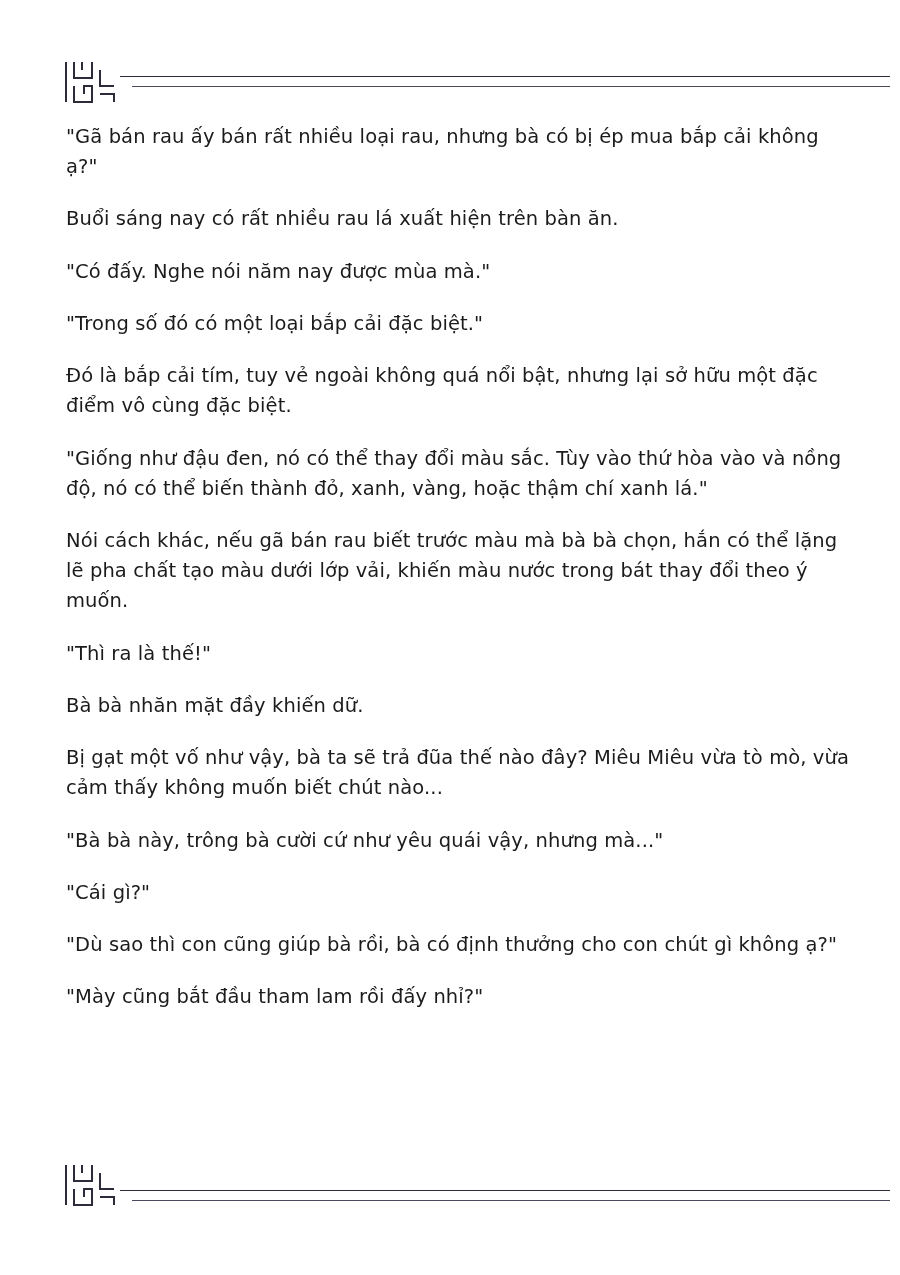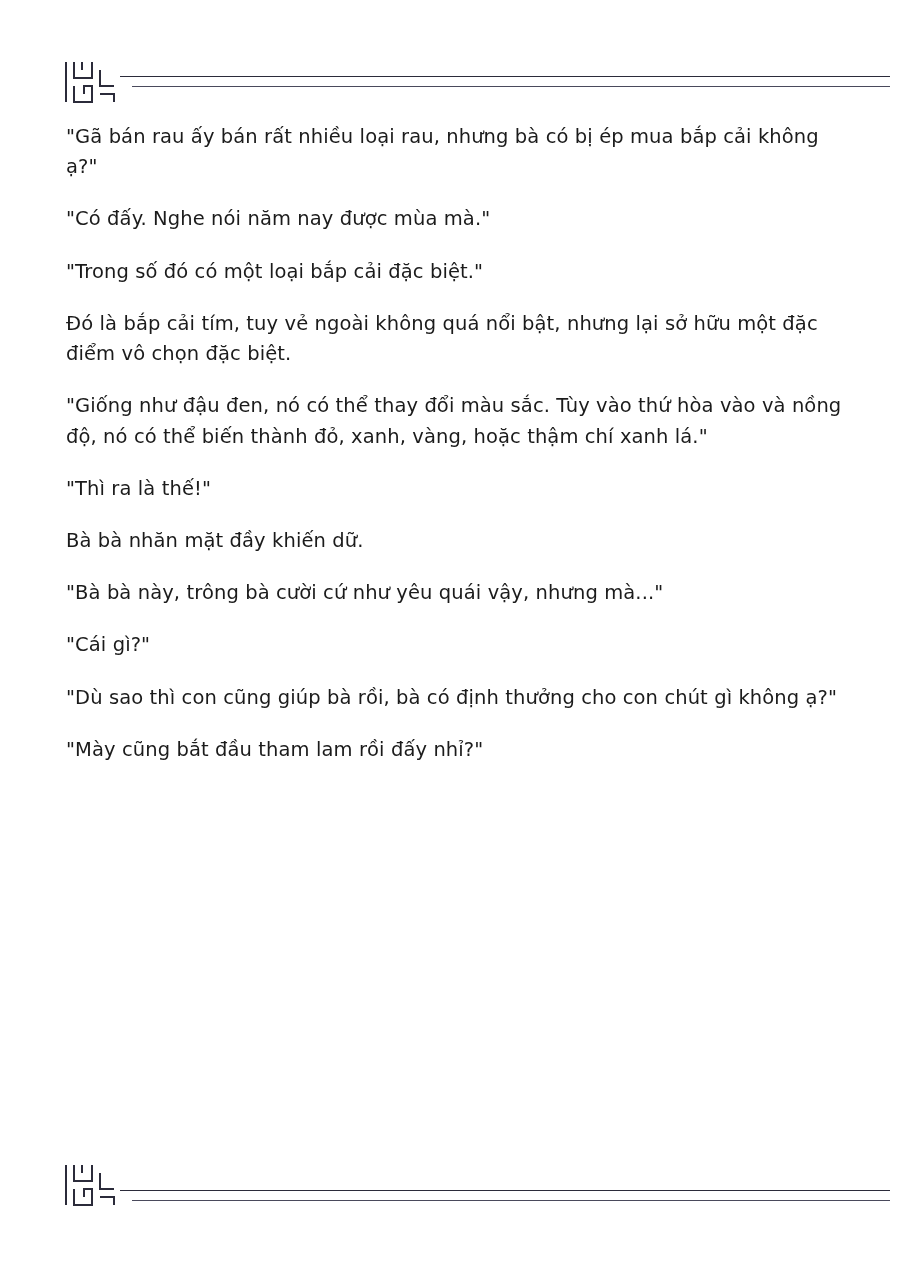--- a/index.html
+++ b/index.html
@@ -105,26 +105,29 @@
         <path d="M38 36 L52 36 L52 44"></path>
         <path d="M20 4 L20 12"></path>
       </g>
     </svg>
   </div>
   <div class="header-rule"></div>
   <div class="header-rule-2"></div>
 
   <div class="content">
     <p class="para">"Gã bán rau ấy bán rất nhiều loại rau, nhưng bà có bị ép mua bắp cải không ạ?"</p>
+    <p class="para">Buổi sáng nay có rất nhiều rau lá xuất hiện trên bàn ăn.</p>
     <p class="para">"Có đấy. Nghe nói năm nay được mùa mà."</p>
     <p class="para">"Trong số đó có một loại bắp cải đặc biệt."</p>
-    <p class="para">Đó là bắp cải tím, tuy vẻ ngoài không quá nổi bật, nhưng lại sở hữu một đặc điểm vô chọn đặc biệt.</p>
+    <p class="para">Đó là bắp cải tím, tuy vẻ ngoài không quá nổi bật, nhưng lại sở hữu một đặc điểm vô cùng đặc biệt.</p>
     <p class="para">"Giống như đậu đen, nó có thể thay đổi màu sắc. Tùy vào thứ hòa vào và nồng độ, nó có thể biến thành đỏ, xanh, vàng, hoặc thậm chí xanh lá."</p>
+    <p class="para">Nói cách khác, nếu gã bán rau biết trước màu mà bà bà chọn, hắn có thể lặng lẽ pha chất tạo màu dưới lớp vải, khiến màu nước trong bát thay đổi theo ý muốn.</p>
     <p class="para">"Thì ra là thế!"</p>
     <p class="para">Bà bà nhăn mặt đầy khiến dữ.</p>
+    <p class="para">Bị gạt một vố như vậy, bà ta sẽ trả đũa thế nào đây? Miêu Miêu vừa tò mò, vừa cảm thấy không muốn biết chút nào...</p>
     <p class="para">"Bà bà này, trông bà cười cứ như yêu quái vậy, nhưng mà..."</p>
     <p class="para">"Cái gì?"</p>
     <p class="para">"Dù sao thì con cũng giúp bà rồi, bà có định thưởng cho con chút gì không ạ?"</p>
     <p class="para">"Mày cũng bắt đầu tham lam rồi đấy nhỉ?"</p>
   </div>
 
   <div class="ornament ornament-bottom">
     <svg width="60" height="48" viewBox="0 0 60 48" xmlns="http://www.w3.org/2000/svg">
       <g fill="none" stroke="#2b2b3a" stroke-width="2">
         <path d="M4 4 L4 44"></path>

